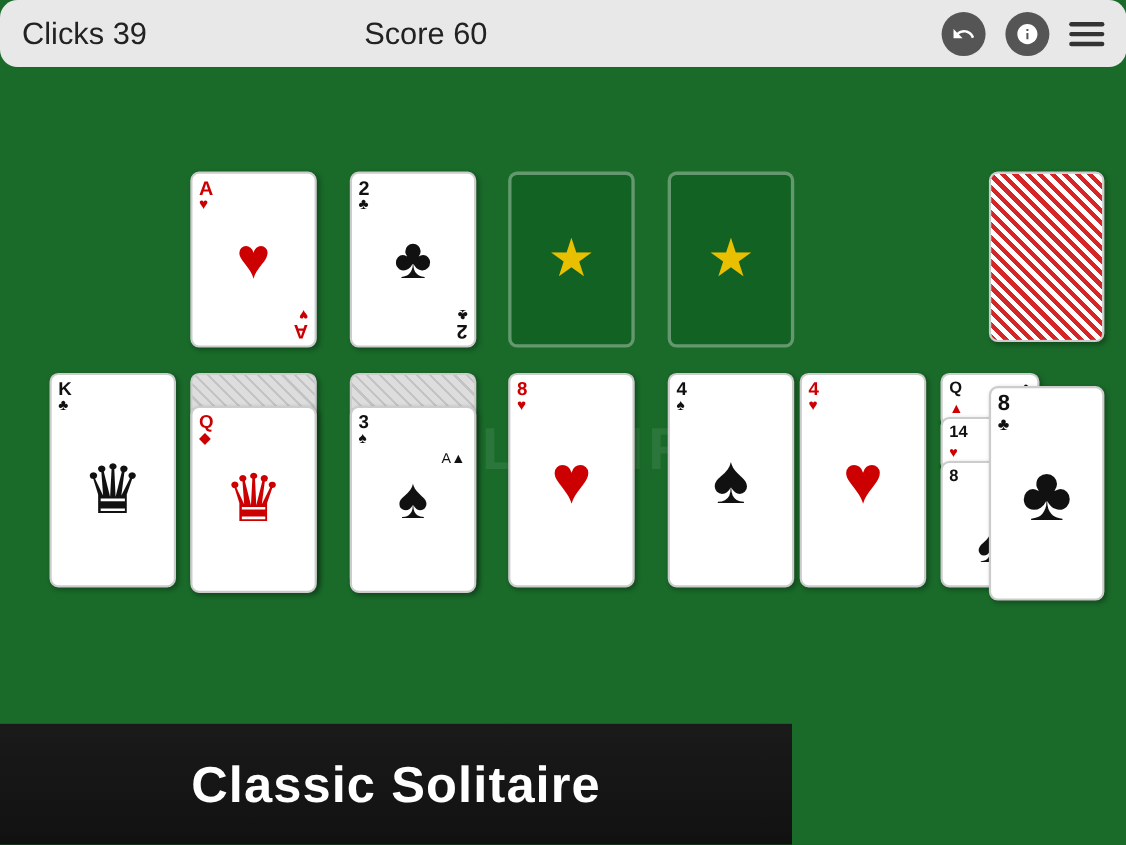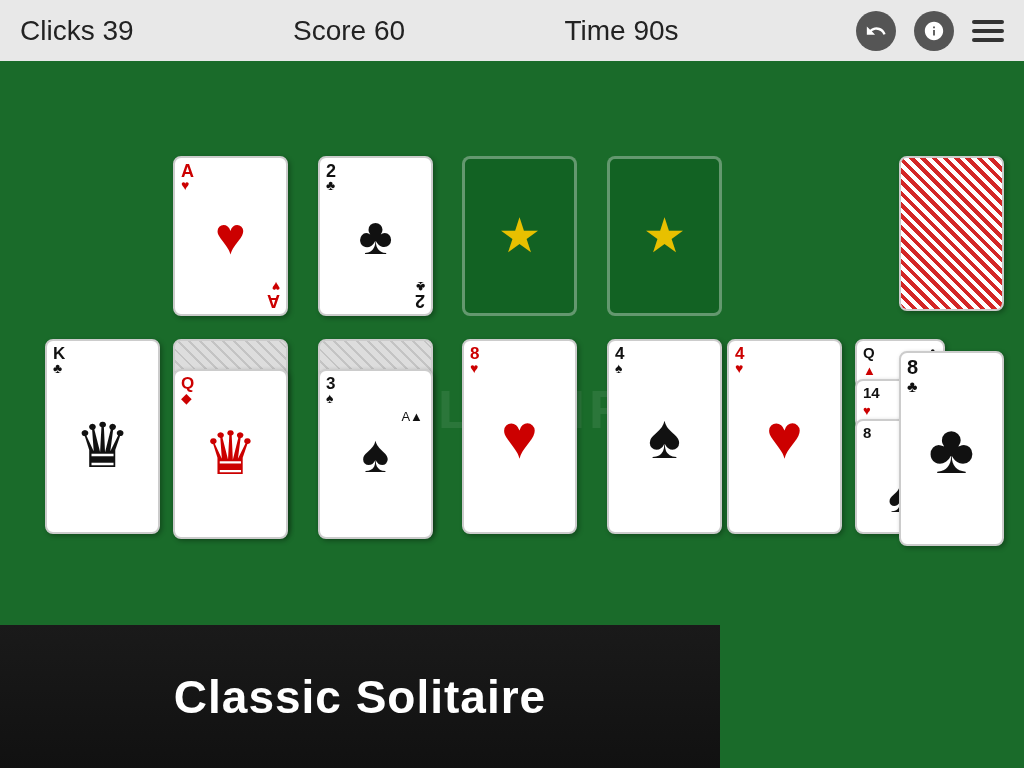--- a/index.html
+++ b/index.html
@@ -13,20 +13,21 @@
 
     
     #topbar {
       width: 1024px;
       height: 61px;
       background: #e8e8e8;
       display: flex;
       align-items: center;
       padding: 0 20px;
       gap: 0;
+      border-radius: 16px;
     }
     .stat-label {
       font-size: 28px;
       color: #222;
       font-weight: 400;
     }
     .stat-sep { flex: 1; }
     .topbar-icon {
       width: 40px;
       height: 40px;
@@ -68,21 +69,21 @@
       pointer-events: none;
       white-space: nowrap;
     }
 
     
     .bottom-banner {
       position: absolute;
       bottom: 0;
       left: 0;
       width: 720px;
-      height: 143px;
+      height: 110px;
       background: linear-gradient(to bottom, #1a1a1a, #111);
       display: flex;
       align-items: center;
       justify-content: center;
     }
     .bottom-banner-text {
       font-size: 46px;
       font-weight: bold;
       color: white;
       letter-spacing: 1px;
@@ -165,21 +166,20 @@
     }
   </style>
 </head>
 <body>
 
 <div id="topbar">
   <span class="stat-label">Clicks 39</span>
   <div class="stat-sep"></div>
   <span class="stat-label">Score 60</span>
   <div class="stat-sep"></div>
-  <span class="stat-label">Time 90s</span>
   <div class="stat-sep"></div>
   <div class="topbar-icon">
     <svg width="22" height="22" viewBox="0 0 24 24">
         <path d="M12.5 8c-2.65 0-5.05.99-6.9 2.6L2 7v9h9l-3.62-3.62c1.39-1.16 3.16-1.88 5.12-1.88 3.54 0 6.55 2.31 7.6 5.5l2.37-.78C21.08 11.03 17.15 8 12.5 8z"></path>
       </svg>
   </div>
   <div class="topbar-icon">
     <svg width="22" height="22" viewBox="0 0 24 24">
         <path d="M12 2C6.48 2 2 6.48 2 12s4.48 10 10 10 10-4.48 10-10S17.52 2 12 2zm1 15h-2v-6h2v6zm0-8h-2V7h2v2z"></path>
       </svg>

